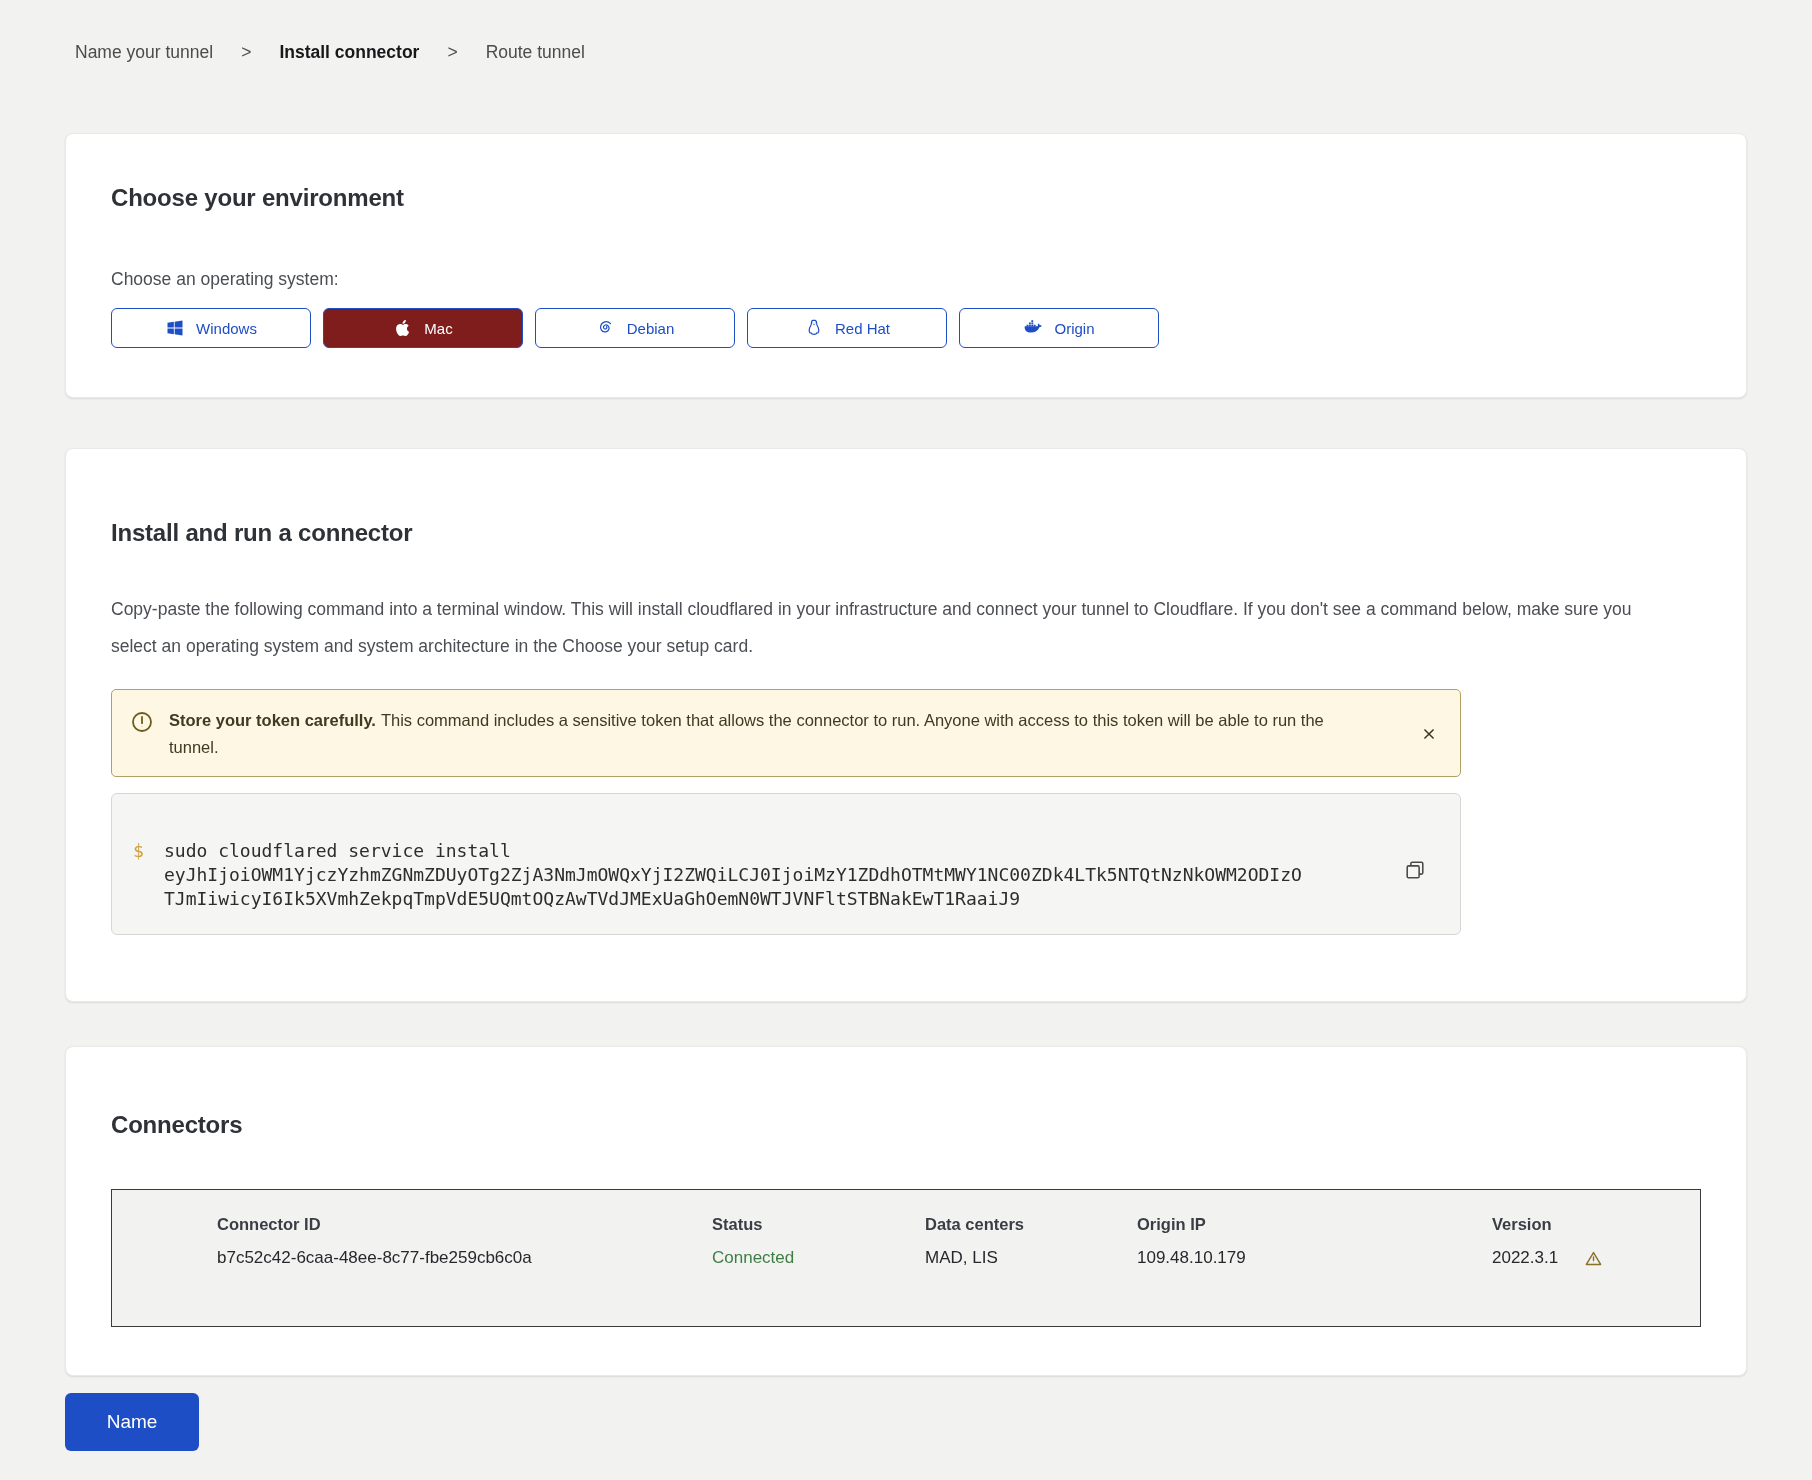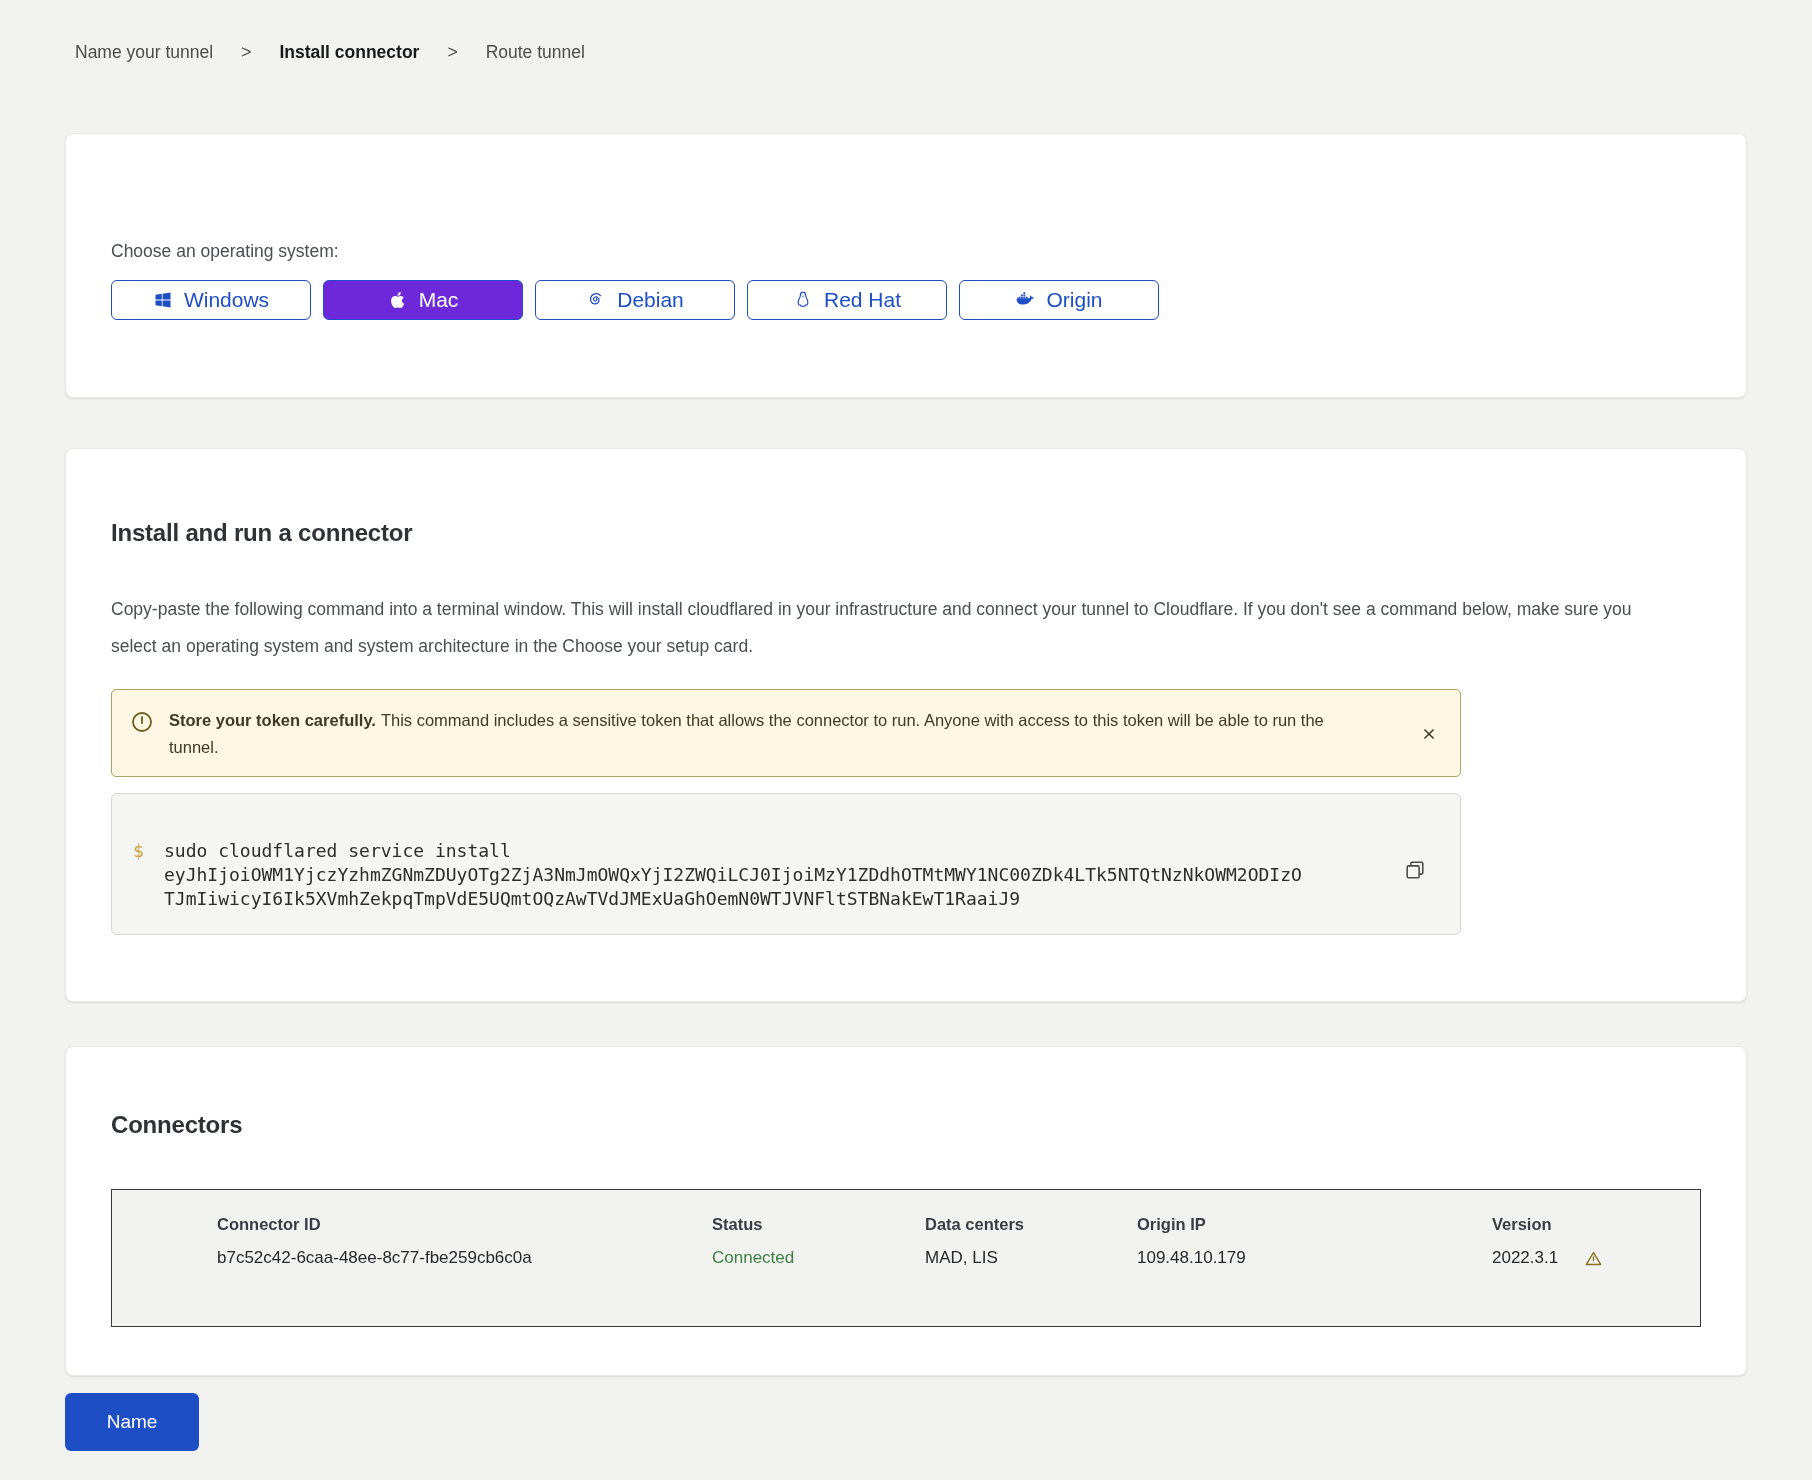--- a/index.html
+++ b/index.html
@@ -19,24 +19,24 @@
 
   
   .card { position:absolute; left:65px; width:1682px; background:#ffffff; border:1px solid #e9e9e7; border-radius:8px; box-shadow:0 1px 2px rgba(0,0,0,.10); }
   .card h2 { margin:0; font-size:24px; line-height:28px; font-weight:700; color:#2e3136; letter-spacing:-.2px; }
 
   #card-env { top:133px; height:265px; padding:50px 45px 0 45px; }
   .os-label { margin-top:56px; font-size:17.5px; line-height:22px; color:#4a4d53; }
   .os-row { margin-top:18px; display:flex; gap:12px; }
   .os-btn {
     width:200px; height:40px; border:1px solid #1d4ec6; border-radius:6px;
-    background:#fff; color:#1d4ec6; font-family:inherit; font-size:21px;
+    background:#fff; color:#1d4ec6; font-family:inherit; font-size:15px;
     display:flex; align-items:center; justify-content:center; gap:11px; cursor:pointer; padding:0;
   }
-  .os-btn.selected { background:#6d28d9; color:#fff; }
+  .os-btn.selected { background:#7f1d1d; color:#fff; }
   .os-btn svg { width:20px; height:20px; flex:none; }
 
   #card-install { top:448px; height:554px; padding:70px 45px 0 45px; }
   .desc { margin-top:44px; max-width:1545px; font-size:17.5px; line-height:37px; color:#4b4e54; }
 
   .warn {
     margin-top:24px; width:1350px; min-height:88px;
     background:#fdf7e4; border:1px solid #b3a164; border-radius:5px;
     display:flex; align-items:flex-start; padding:17px 60px 15px 18px;
     position:relative; color:#3f3a20;
@@ -93,20 +93,21 @@
 
 <nav class="breadcrumb">
   <span class="crumb">Name your tunnel</span>
   <span class="sep">&gt;</span>
   <span class="crumb active">Install connector</span>
   <span class="sep">&gt;</span>
   <span class="crumb">Route tunnel</span>
 </nav>
 
 <section class="card" id="card-env">
+  <h2>Choose your environment</h2>
   <div class="os-label">Choose an operating system:</div>
   <div class="os-row">
 
     <button class="os-btn">
       <svg viewBox="0 0 24 24" fill="currentColor">
           <path d="M3 5.7 10.6 4.6v6.9H3zM11.6 4.45 21 3.1v8.4h-9.4zM3 12.5h7.6v6.9L3 18.3zM11.6 12.5H21v8.4l-9.4-1.35z"></path>
         </svg>
       <span>Windows</span>
     </button>
 

